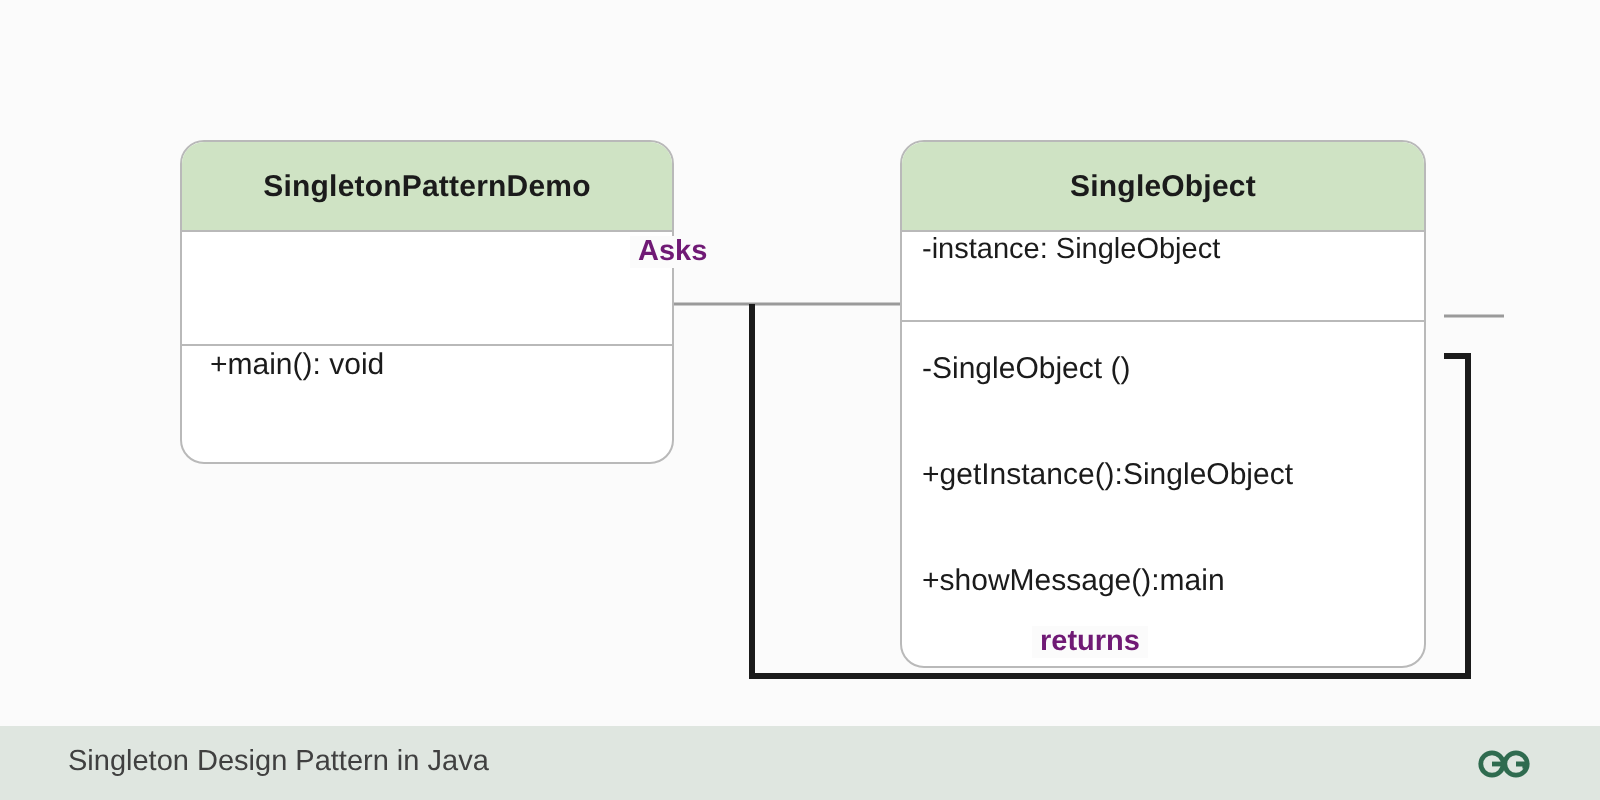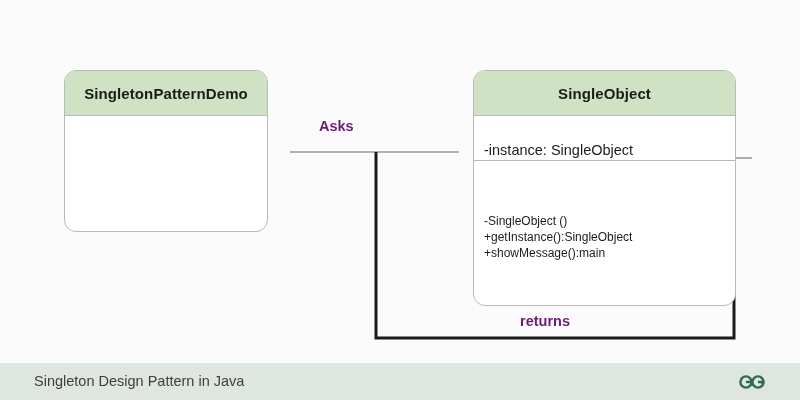--- a/index.html
+++ b/index.html
@@ -53,74 +53,74 @@
     display: flex;
     align-items: center;
     justify-content: center;
   }
 
   .uml-compartment {
     box-sizing: border-box;
     color: #1b1b1b;
     display: flex;
     flex-direction: column;
-    justify-content: flex-end;
+    justify-content: flex-start;
   }
 
   .uml-compartment.divided {
     border-top: 1px solid #b9b9b9;
   }
 
   .uml-line {
     white-space: pre;
     line-height: 1.32;
   }
 
   
   #class-demo {
-    left: 64px;
+    left: 90px;
     top: 70px;
-    width: 204px;
+    width: 247px;
     height: 162px;
   }
   #class-demo .uml-header {
     height: 44px;
     font-size: 15px;
   }
   #class-demo .attrs {
     height: 56px;
     padding: 0 12px;
   }
   #class-demo .ops {
     height: 60px;
     padding: 0 14px;
     font-size: 15px;
   }
 
   
   #class-single {
-    left: 473px;
+    left: 450px;
     top: 70px;
     width: 263px;
-    height: 236px;
+    height: 264px;
   }
   #class-single .uml-header {
     height: 44px;
     font-size: 15px;
   }
   #class-single .attrs {
     height: 44px;
     padding: 0 10px;
     font-size: 14.5px;
   }
   #class-single .ops {
     height: 141px;
     padding: 14px 10px 0 10px;
-    font-size: 12px;
-    justify-content: center;
+    font-size: 15px;
+    justify-content: space-between;
   }
 
   
   .edge-label {
     position: absolute;
     font-weight: bold;
     color: #701a75;
     font-size: 14.5px;
     background: #fbfbfb;
     padding: 0 4px;
@@ -172,20 +172,23 @@
     <line x1="290" y1="152" x2="459" y2="152" stroke="#9a9a9a" stroke-width="1.6"></line>
 
     <line x1="722" y1="158" x2="752" y2="158" stroke="#9a9a9a" stroke-width="1.6"></line>
 
     <polyline points="376,152 376,338 734,338 734,178 722,178" fill="none" stroke="#1b1b1b" stroke-width="3" stroke-linejoin="miter" stroke-linecap="butt"></polyline>
   </svg>
 
   <div class="uml-class" id="class-demo">
     <div class="uml-header">SingletonPatternDemo</div>
     <div class="uml-compartment attrs"></div>
+    <div class="uml-compartment ops divided">
+      <div class="uml-line">+main(): void</div>
+    </div>
   </div>
 
   <div class="uml-class" id="class-single">
     <div class="uml-header">SingleObject</div>
     <div class="uml-compartment attrs">
       <div class="uml-line">-instance: SingleObject</div>
     </div>
     <div class="uml-compartment ops divided">
       <div class="uml-line">-SingleObject ()</div>
       <div class="uml-line">+getInstance():SingleObject</div>

